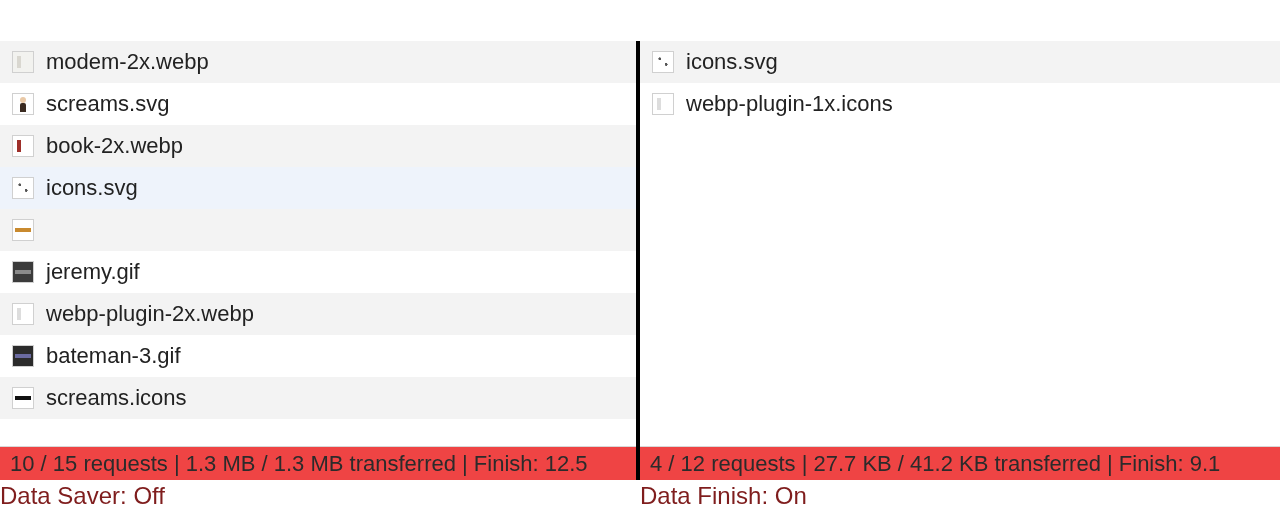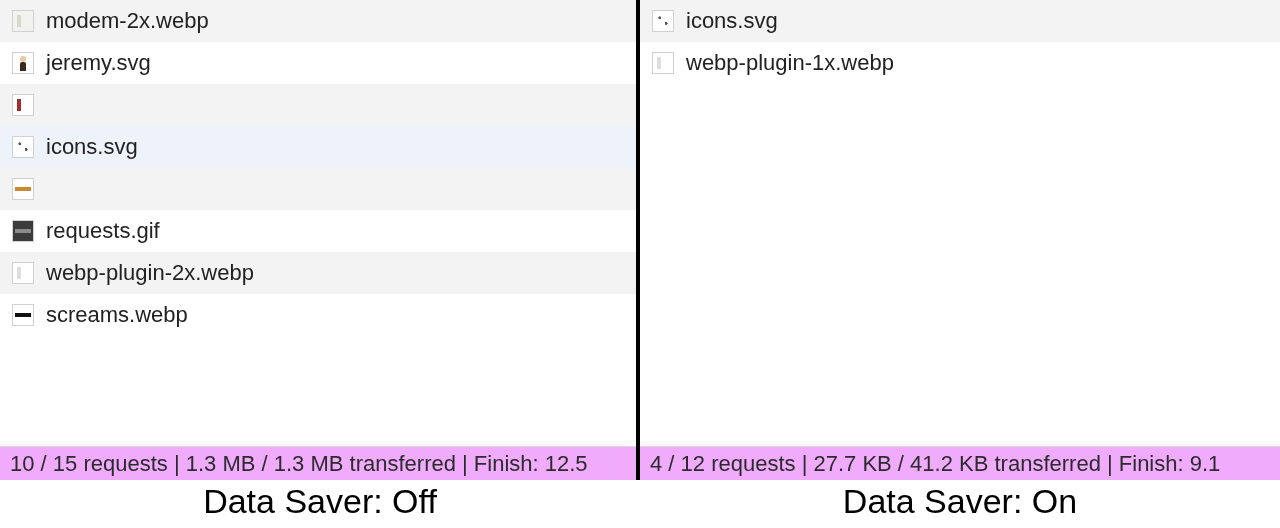--- a/index.html
+++ b/index.html
@@ -16,20 +16,21 @@
       display: flex;
       flex: 1;
       min-height: 0;
     }
     .panel {
       display: flex;
       flex-direction: column;
       width: 640px;
       min-width: 0;
       position: relative;
+      margin-top: 41px;
     }
     .panel.left { border-right: 4px solid #000; }
     .file-list {
       flex: 1;
       overflow: hidden;
       background: #fff;
     }
     .file-row {
       display: flex;
       align-items: center;
@@ -57,34 +58,34 @@
       position: absolute;
       inset: 2px;
     }
     .status-bar {
       height: 34px;
       display: flex;
       align-items: center;
       padding: 0 10px;
       font-size: 22px;
       color: #2b2b2b;
-      background: #f0abfc;
+      background: #ef4444;
       border-top: 1px solid #d8d8d8;
       white-space: nowrap;
       overflow: hidden;
     }
     .captions {
       display: flex;
       height: 48px;
     }
     .caption {
       width: 640px;
-      text-align: center;
-      font-size: 34px;
-      color: #000000;
+      text-align: left;
+      font-size: 24px;
+      color: #7f1d1d;
       font-weight: 400;
       padding-top: 2px;
     }
   </style>
 </head>
 <body>
 
 <div class="panels">
 
   <div class="panel left">
@@ -97,88 +98,97 @@
           </div>
           <span>modem-2x.webp</span>
         </div>
         <div class="file-row">
           <div class="thumb" style="background: rgb(255, 255, 255);">
             <div class="inner">
               <div style="position: absolute; inset: 45% 30% 0px; background: rgb(58, 42, 32); border-radius: 2px 2px 0px 0px;"></div>
               <div style="position: absolute; left: 48%; top: 8%; width: 6px; height: 6px; margin-left: -3px; border-radius: 50%; background: rgb(233, 201, 167);"></div>
             </div>
           </div>
-          <span>jeremy.svg</span>
+          <span>screams.svg</span>
         </div>
         <div class="file-row">
           <div class="thumb" style="background: rgb(255, 255, 255);">
             <div class="inner">
               <div style="position: absolute; left: 10%; top: 10%; width: 30%; bottom: 10%; background: rgb(158, 47, 42);"></div>
             </div>
           </div>
+          <span>book-2x.webp</span>
         </div>
         <div class="file-row selected">
           <div class="thumb" style="background: rgb(255, 255, 255);">
             <div class="inner" style="background: radial-gradient(circle at 30% 30%, rgb(85, 85, 85) 1.2px, transparent 1.6px), radial-gradient(circle at 70% 65%, rgb(85, 85, 85) 1.2px, transparent 1.6px);"></div>
           </div>
           <span>icons.svg</span>
         </div>
         <div class="file-row">
           <div class="thumb" style="background: rgb(255, 255, 255);">
             <div class="inner" style="background: rgb(255, 255, 255);">
               <div style="position: absolute; left: 0px; right: 0px; top: 35%; height: 30%; background: rgb(201, 138, 47);"></div>
             </div>
           </div>
         </div>
         <div class="file-row">
           <div class="thumb" style="background: rgb(59, 59, 59);">
             <div class="inner" style="background: rgb(59, 59, 59);">
               <div style="position: absolute; left: 0px; right: 0px; top: 35%; height: 30%; background: rgb(138, 138, 138);"></div>
             </div>
           </div>
-          <span>requests.gif</span>
+          <span>jeremy.gif</span>
         </div>
         <div class="file-row">
           <div class="thumb" style="background: rgb(255, 255, 255);">
             <div class="inner">
               <div style="position: absolute; left: 10%; top: 10%; width: 30%; bottom: 10%; background: rgb(221, 221, 221);"></div>
             </div>
           </div>
           <span>webp-plugin-2x.webp</span>
         </div>
         <div class="file-row">
+          <div class="thumb" style="background: rgb(43, 43, 43);">
+            <div class="inner" style="background: rgb(43, 43, 43);">
+              <div style="position: absolute; left: 0px; right: 0px; top: 35%; height: 30%; background: rgb(106, 106, 160);"></div>
+            </div>
+          </div>
+          <span>bateman-3.gif</span>
+        </div>
+        <div class="file-row">
           <div class="thumb" style="background: rgb(255, 255, 255);">
             <div class="inner" style="background: rgb(255, 255, 255);">
               <div style="position: absolute; left: 0px; right: 0px; top: 35%; height: 30%; background: rgb(17, 17, 17);"></div>
             </div>
           </div>
-          <span>screams.webp</span>
+          <span>screams.icons</span>
         </div>
       </div>
     <div class="status-bar">10 / 15 requests | 1.3 MB / 1.3 MB transferred | Finish: 12.5</div>
   </div>
 
   <div class="panel right">
     <div class="file-list" id="list-right">
         <div class="file-row">
           <div class="thumb" style="background: rgb(255, 255, 255);">
             <div class="inner" style="background: radial-gradient(circle at 30% 30%, rgb(85, 85, 85) 1.2px, transparent 1.6px), radial-gradient(circle at 70% 65%, rgb(85, 85, 85) 1.2px, transparent 1.6px);"></div>
           </div>
           <span>icons.svg</span>
         </div>
         <div class="file-row">
           <div class="thumb" style="background: rgb(255, 255, 255);">
             <div class="inner">
               <div style="position: absolute; left: 10%; top: 10%; width: 30%; bottom: 10%; background: rgb(221, 221, 221);"></div>
             </div>
           </div>
-          <span>webp-plugin-1x.webp</span>
+          <span>webp-plugin-1x.icons</span>
         </div>
       </div>
     <div class="status-bar">4 / 12 requests | 27.7 KB / 41.2 KB transferred | Finish: 9.1</div>
   </div>
 
 </div>
 
 <div class="captions">
   <div class="caption">Data Saver: Off</div>
-  <div class="caption">Data Saver: On</div>
+  <div class="caption">Data Finish: On</div>
 </div>
 
 </body></html>

